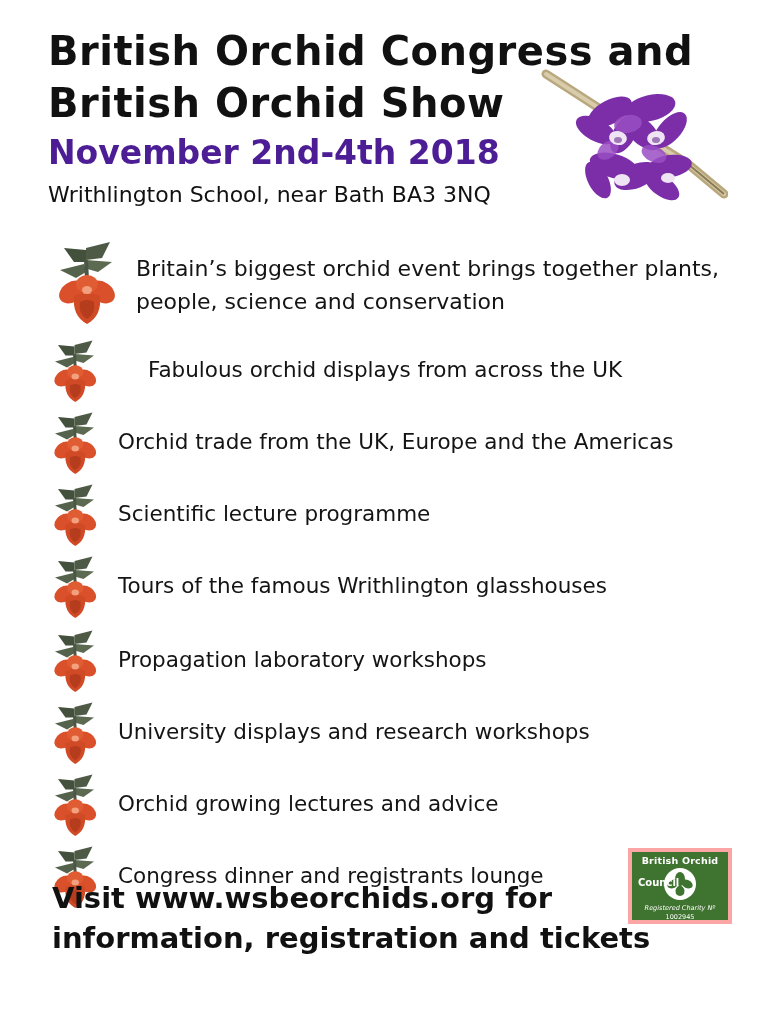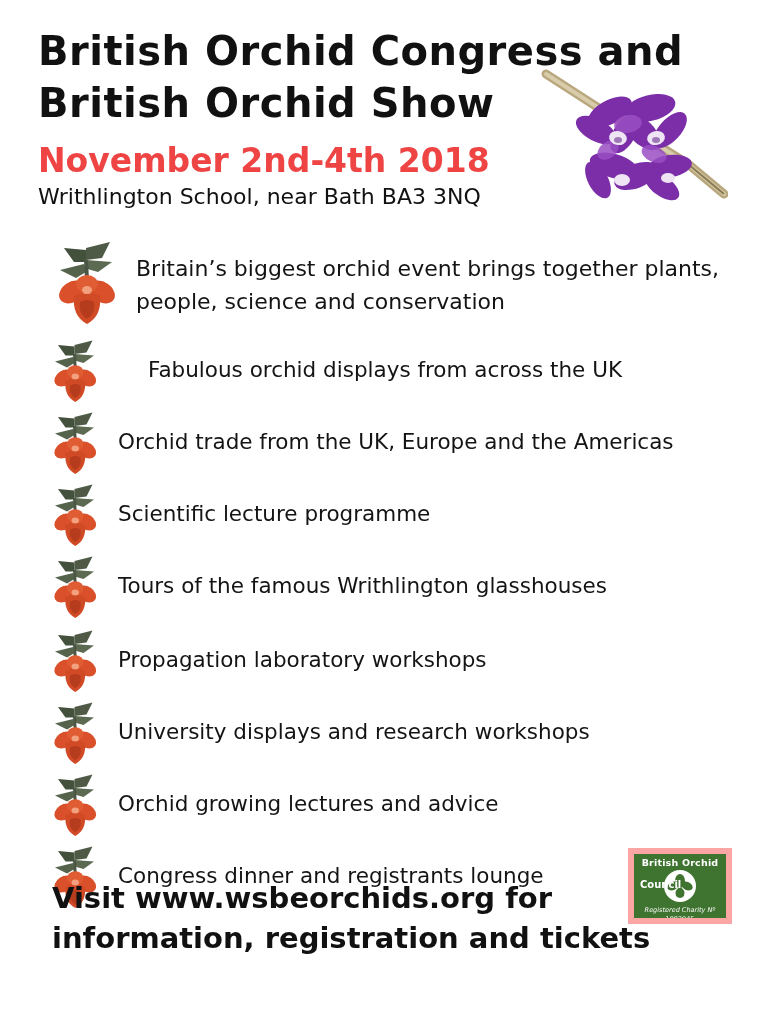--- a/index.html
+++ b/index.html
@@ -18,49 +18,50 @@
 
   .poster {
     position: absolute;
     inset: 0;
     background: #ffffff;
   }
 
   
   .header {
     position: absolute;
-    left: 38px;
+    left: 48px;
     top: 26px;
     width: 680px;
   }
   .title-line {
     font-family: "DejaVu Sans", sans-serif;
     font-weight: bold;
     font-size: 40px;
     line-height: 50px;
     letter-spacing: 0.5px;
     color: #111111;
     white-space: nowrap;
   }
   .title-line.two {
     margin-top: 2px;
   }
   .date-line {
     font-family: "DejaVu Sans", sans-serif;
     font-weight: bold;
     font-size: 33px;
     line-height: 42px;
-    margin-top: 12px;
-    color: #ef4444;
+    margin-top: 4px;
+    color: #4c1d95;
     white-space: nowrap;
   }
   .venue-line {
     font-family: "DejaVu Sans", sans-serif;
     font-size: 22px;
     line-height: 30px;
+    margin-top: 6px;
     color: #111111;
     white-space: nowrap;
   }
 
   
   .hero-orchid {
     position: absolute;
     right: 40px;
     top: 68px;
     width: 190px;
@@ -135,21 +136,21 @@
   }
 
   
   .logo {
     position: absolute;
     left: 628px;
     top: 848px;
     width: 104px;
     height: 76px;
     background: #3f7330;
-    border: 6px solid #fca5a5;
+    border: 4px solid #fca5a5;
     box-sizing: border-box;
     text-align: center;
     overflow: hidden;
   }
   .logo-top {
     font-family: "DejaVu Sans", sans-serif;
     font-weight: bold;
     font-size: 9.5px;
     line-height: 11px;
     color: #ffffff;

